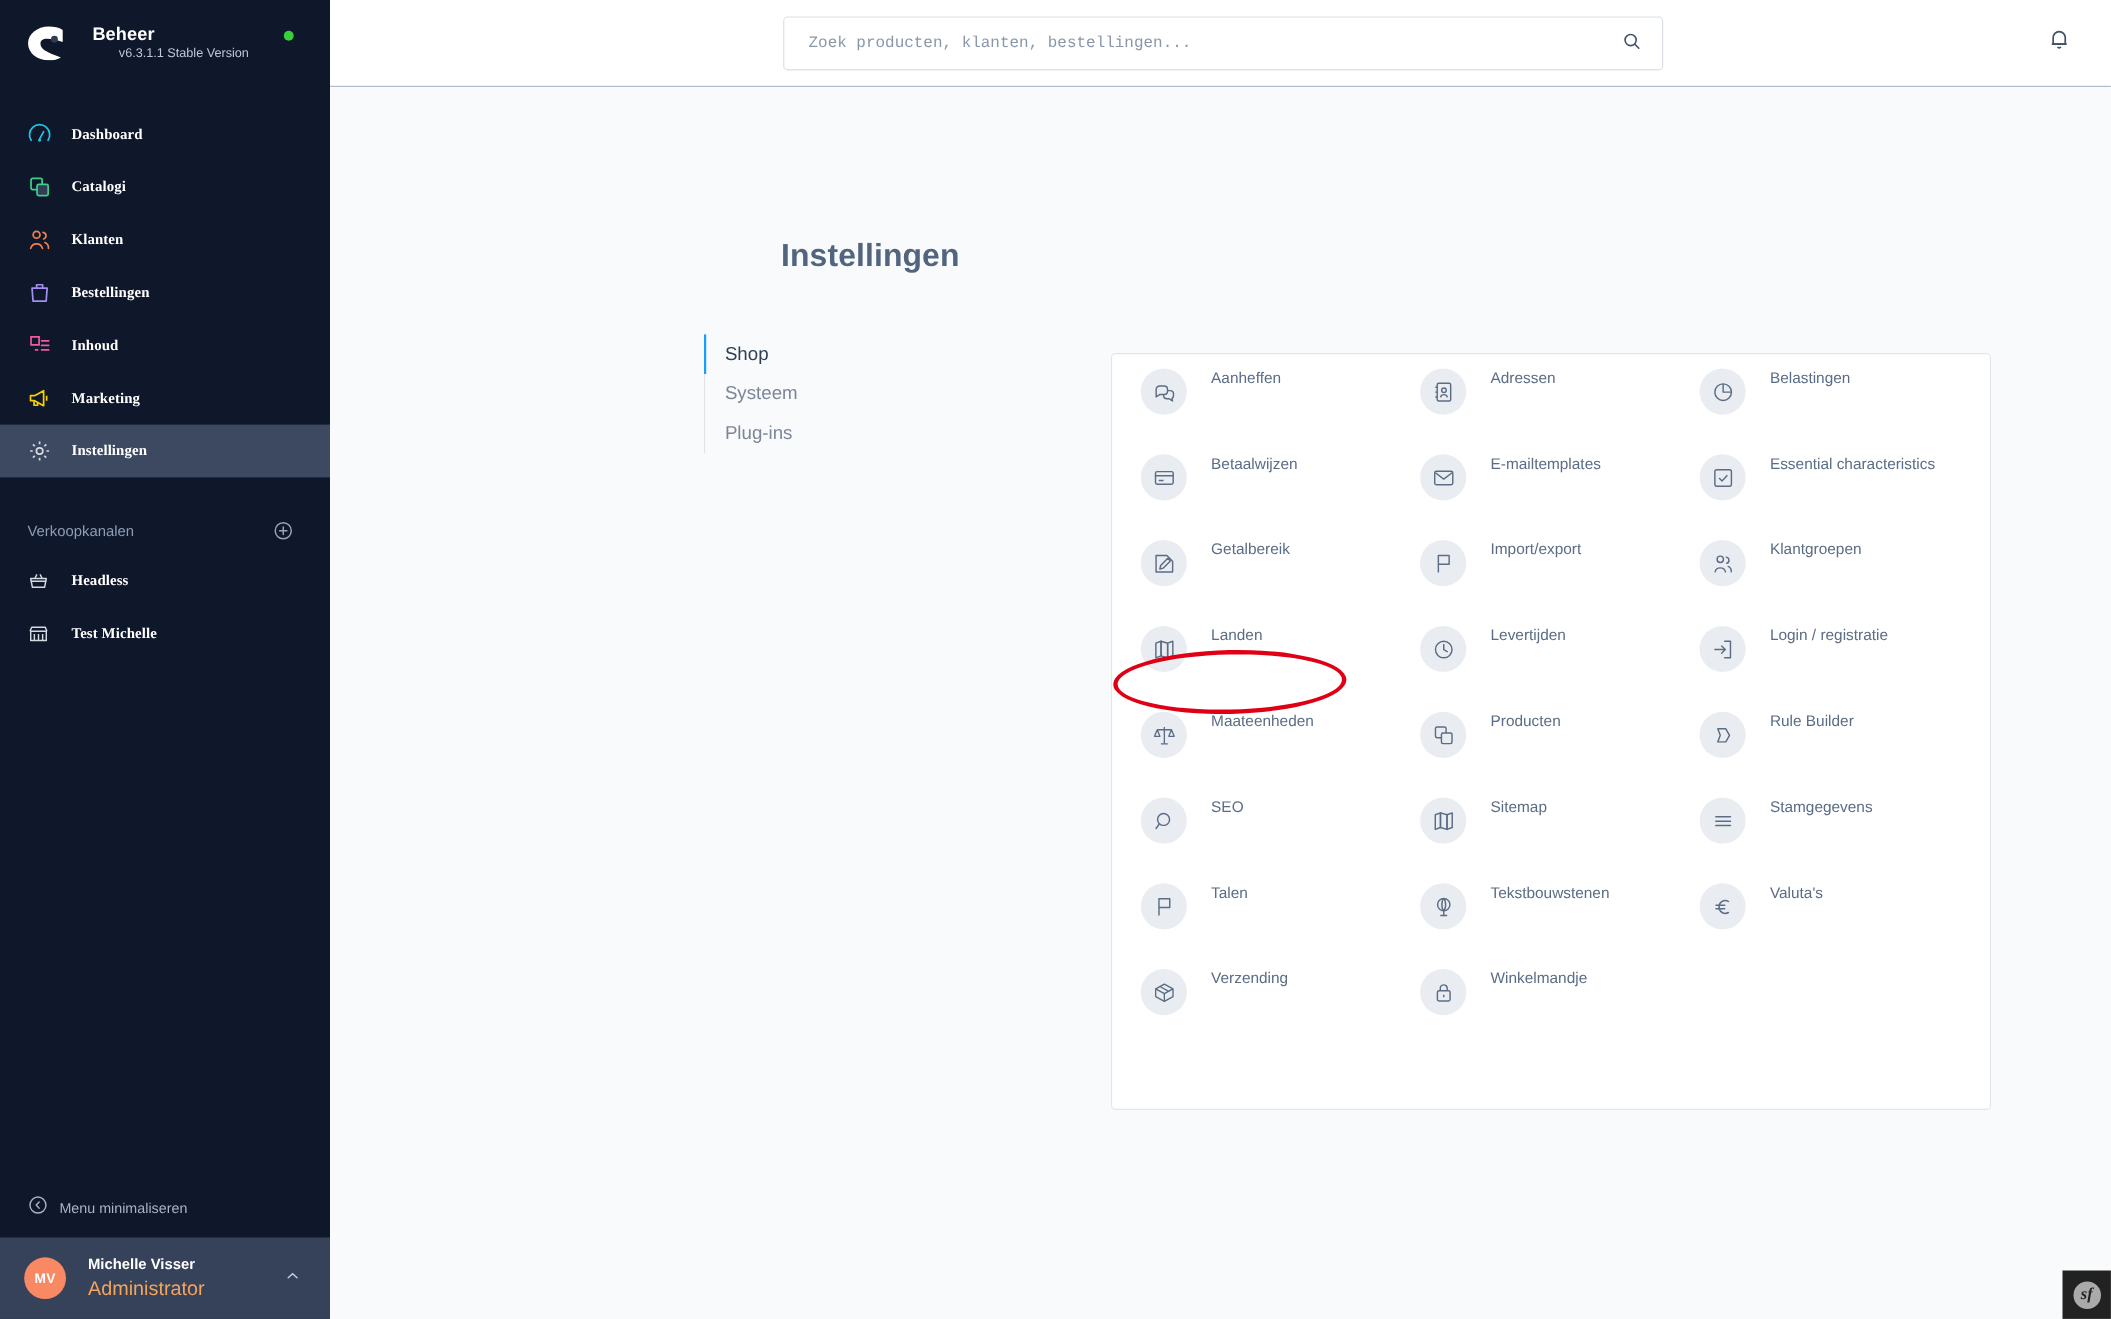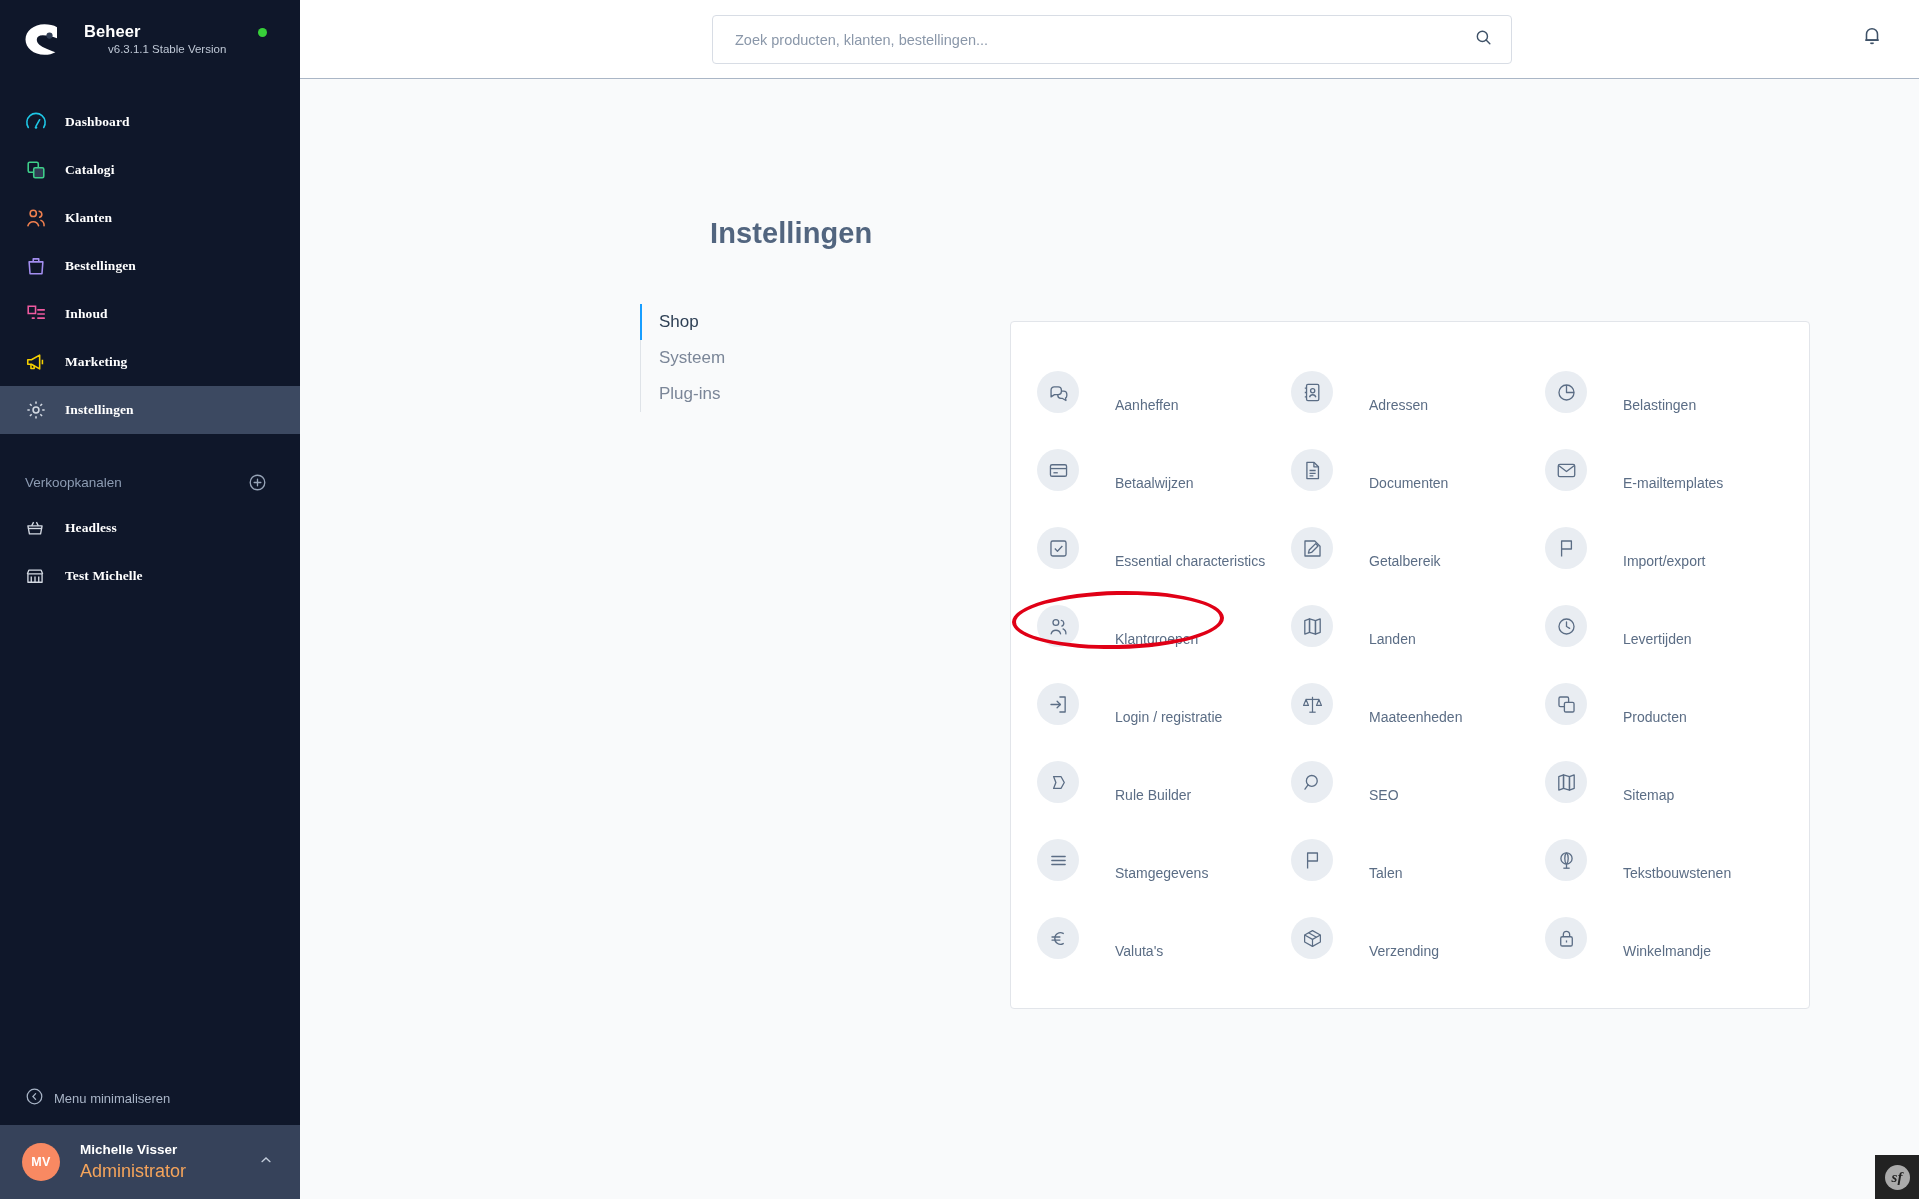--- a/index.html
+++ b/index.html
@@ -122,21 +122,21 @@
   }
   .search-box {
     width: 100%; height: 49px;
     border: 1px solid #d8dde5; border-radius: 4px;
     background: #fff;
     display: flex; align-items: center;
     padding: 0 18px 0 22px;
   }
   .search-input {
     flex: 1 1 auto; border: none; outline: none;
-    font-family: Liberation Sans, sans-serif;
+    font-family: Liberation Mono, monospace;
     font-size: 14.5px; color: #4a5a70;
     background: transparent;
   }
   .search-input::placeholder { color: #8a97a9; }
   .bell { position: absolute; right: 36px; top: 25px; cursor: pointer; }
 
   .content { flex: 1 1 auto; position: relative; overflow: hidden; }
   .page-title {
     position: absolute; left: 410px; top: 138px;
     font-size: 29px; font-weight: bold; color: #52657f;
@@ -165,24 +165,23 @@
     background: #ffffff;
     border: 1px solid #e2e5ea; border-radius: 4px;
   }
   .grid {
     display: grid;
     grid-template-columns: repeat(3, 1fr);
     grid-auto-rows: 78px;
     padding: 13px 18px 0 18px;
   }
   .grid-item {
-    display: flex; align-items: flex-end;
+    display: flex; align-items: flex-start;
     cursor: pointer;
     padding-left: 8px;
-    gap: 14px;
   }
   .gi-ico {
     width: 42px; height: 42px; border-radius: 50%;
     background: #e9edf2;
     display: flex; align-items: center; justify-content: center;
     flex: 0 0 42px;
   }
   .gi-label {
     margin-left: 22px;
     font-size: 14px; color: #5b6d85;
@@ -447,30 +446,20 @@
             <span class="gi-ico">
               <svg width="21" height="21" viewBox="0 0 24 24" fill="none" stroke="#5b6d85" stroke-width="1.5" stroke-linejoin="round">
                 <rect x="2.8" y="5.4" width="18.4" height="13.2" rx="1.8"></rect>
                 <path d="M2.8 9.8h18.4"></path>
                 <path d="M6.2 14.6h5"></path>
               </svg>
             </span>
             <span class="gi-label">Betaalwijzen</span>
           </div>
 
-          <div class="grid-item">
-            <span class="gi-ico">
-              <svg width="21" height="21" viewBox="0 0 24 24" fill="none" stroke="#5b6d85" stroke-width="1.5" stroke-linejoin="round">
-                <path d="M5.6 2.8h8.2l5 5v13.4H5.6z"></path>
-                <path d="M13.6 2.9V7.8h4.9"></path>
-                <path d="M8.6 12h7M8.6 15.2h7M8.6 18.2h4.4"></path>
-              </svg>
-            </span>
-            <span class="gi-label">Documenten</span>
-          </div>
 
           <div class="grid-item">
             <span class="gi-ico">
               <svg width="21" height="21" viewBox="0 0 24 24" fill="none" stroke="#5b6d85" stroke-width="1.5" stroke-linejoin="round">
                 <rect x="2.6" y="5" width="18.8" height="14" rx="1.8"></rect>
                 <path d="m3.4 6.6 8.6 6.6 8.6-6.6"></path>
               </svg>
             </span>
             <span class="gi-label">E-mailtemplates</span>
           </div>

